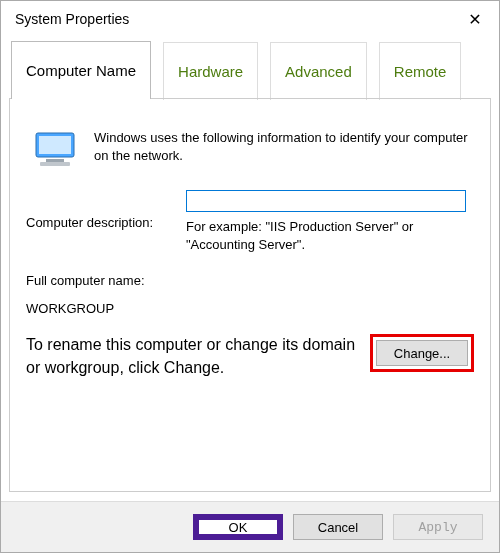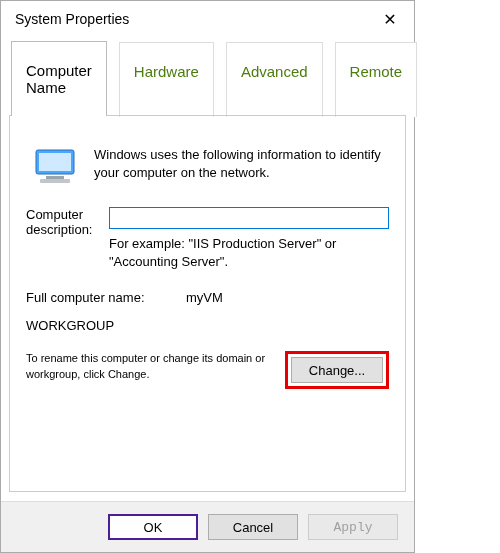--- a/index.html
+++ b/index.html
@@ -7,21 +7,21 @@
       font-family: "Segoe UI", Tahoma, sans-serif;
       font-size: 12px;
       background: #fff;
       width: 500px;
       height: 553px;
       color: #000;
     }
     .window {
       border: 1px solid #aaa;
       background: #fff;
-      width: 415px;
+      width: 500px;
       height: 553px;
       display: flex;
       flex-direction: column;
     }
     .titlebar {
       display: flex;
       align-items: center;
       justify-content: space-between;
       padding: 6px 10px 6px 14px;
       height: 36px;
@@ -80,21 +80,21 @@
       margin: 4px 12px 0 6px;
       flex-shrink: 0;
     }
     .intro-text {
       font-size: 13px;
       line-height: 1.4;
       padding-top: 2px;
     }
     .form-row {
       display: flex;
-      align-items: flex-start;
+      align-items: center;
       margin-bottom: 6px;
     }
     .label-col {
       width: 160px;
       font-size: 13px;
       padding-top: 3px;
     }
     .value-col {
       flex: 1;
       font-size: 13px;
@@ -111,29 +111,30 @@
     .hint-text {
       font-size: 13px;
       color: #000;
       line-height: 1.4;
       margin-top: 6px;
     }
     .spacer { height: 10px; }
     .static-row {
       display: flex;
       margin-bottom: 10px;
+      gap: 26px;
     }
     .rename-row {
       display: flex;
       align-items: flex-start;
       margin-top: 18px;
     }
     .rename-text {
       flex: 1;
-      font-size: 11px;
+      font-size: 16px;
       line-height: 1.4;
       padding-right: 10px;
     }
     .change-highlight {
       border: 3px solid #e60000;
       padding: 3px;
     }
     .change-btn {
       width: 92px;
       height: 26px;
@@ -155,21 +156,21 @@
     .btn {
       width: 90px;
       height: 26px;
       font-size: 13px;
       font-family: inherit;
       background: #e1e1e1;
       border: 1px solid #adadad;
       cursor: default;
     }
     .btn.primary {
-      border: 2px solid #4c1d95;
+      border: 6px solid #4c1d95;
       background: #fff;
     }
     .btn.disabled {
       color: #a0a0a0;
       background: #e9e9e9;
       border: 1px solid #ccc;
       font-family: Liberation Mono, monospace;
     }
   </style>
 </head>
@@ -208,21 +209,20 @@
       <div class="value-col">
         <input type="text" class="desc-input" value="" style="">
         <div class="hint-text">For example: "IIS Production Server" or "Accounting Server".</div>
       </div>
     </div>
 
     <div class="spacer"></div>
 
     <div class="static-row">
       <div class="label-col">Full computer name:</div>
-      <div class="value-col">myVM</div>
     </div>
 
     <div class="static-row">
       <div class="value-col">WORKGROUP</div>
     </div>
 
     <div class="rename-row">
       <div class="rename-text">To rename this computer or change its domain or workgroup, click Change.</div>
       <div class="change-highlight">
         <button class="change-btn">Change...</button>

